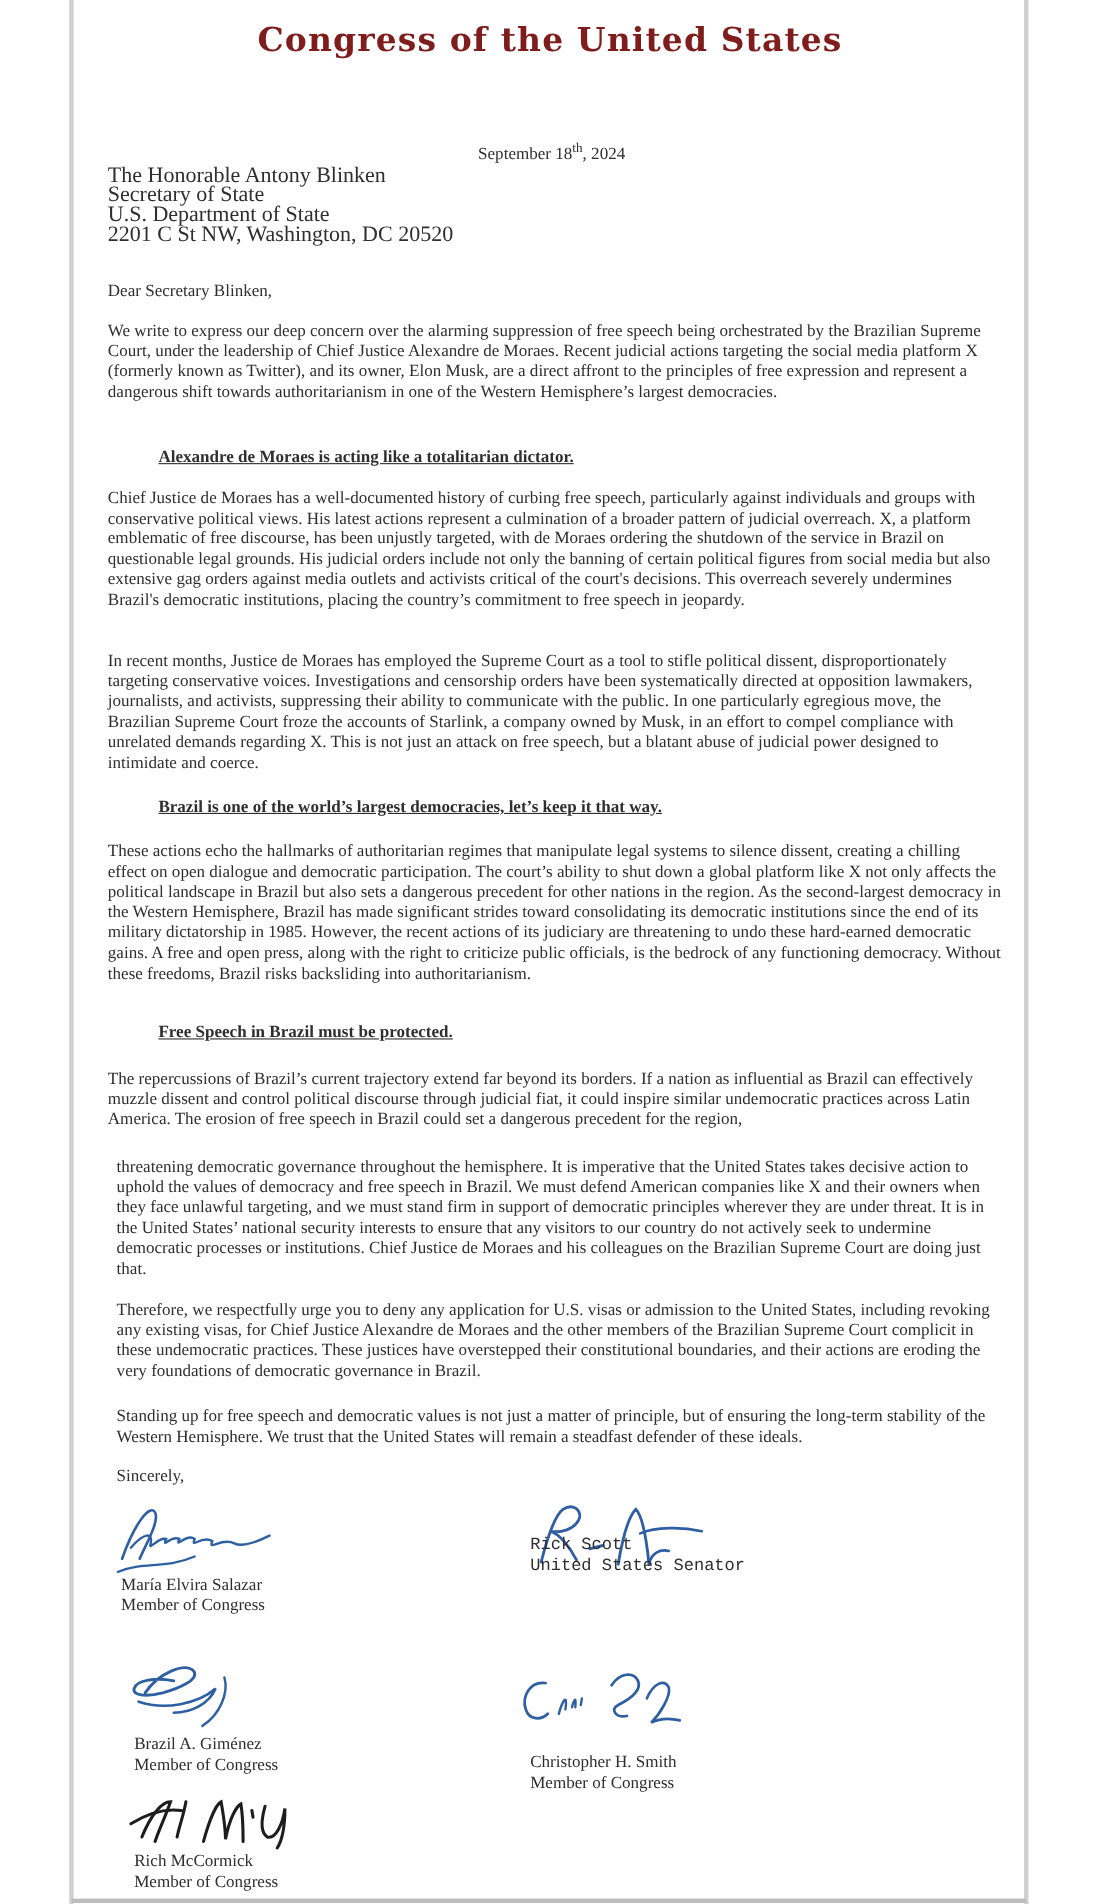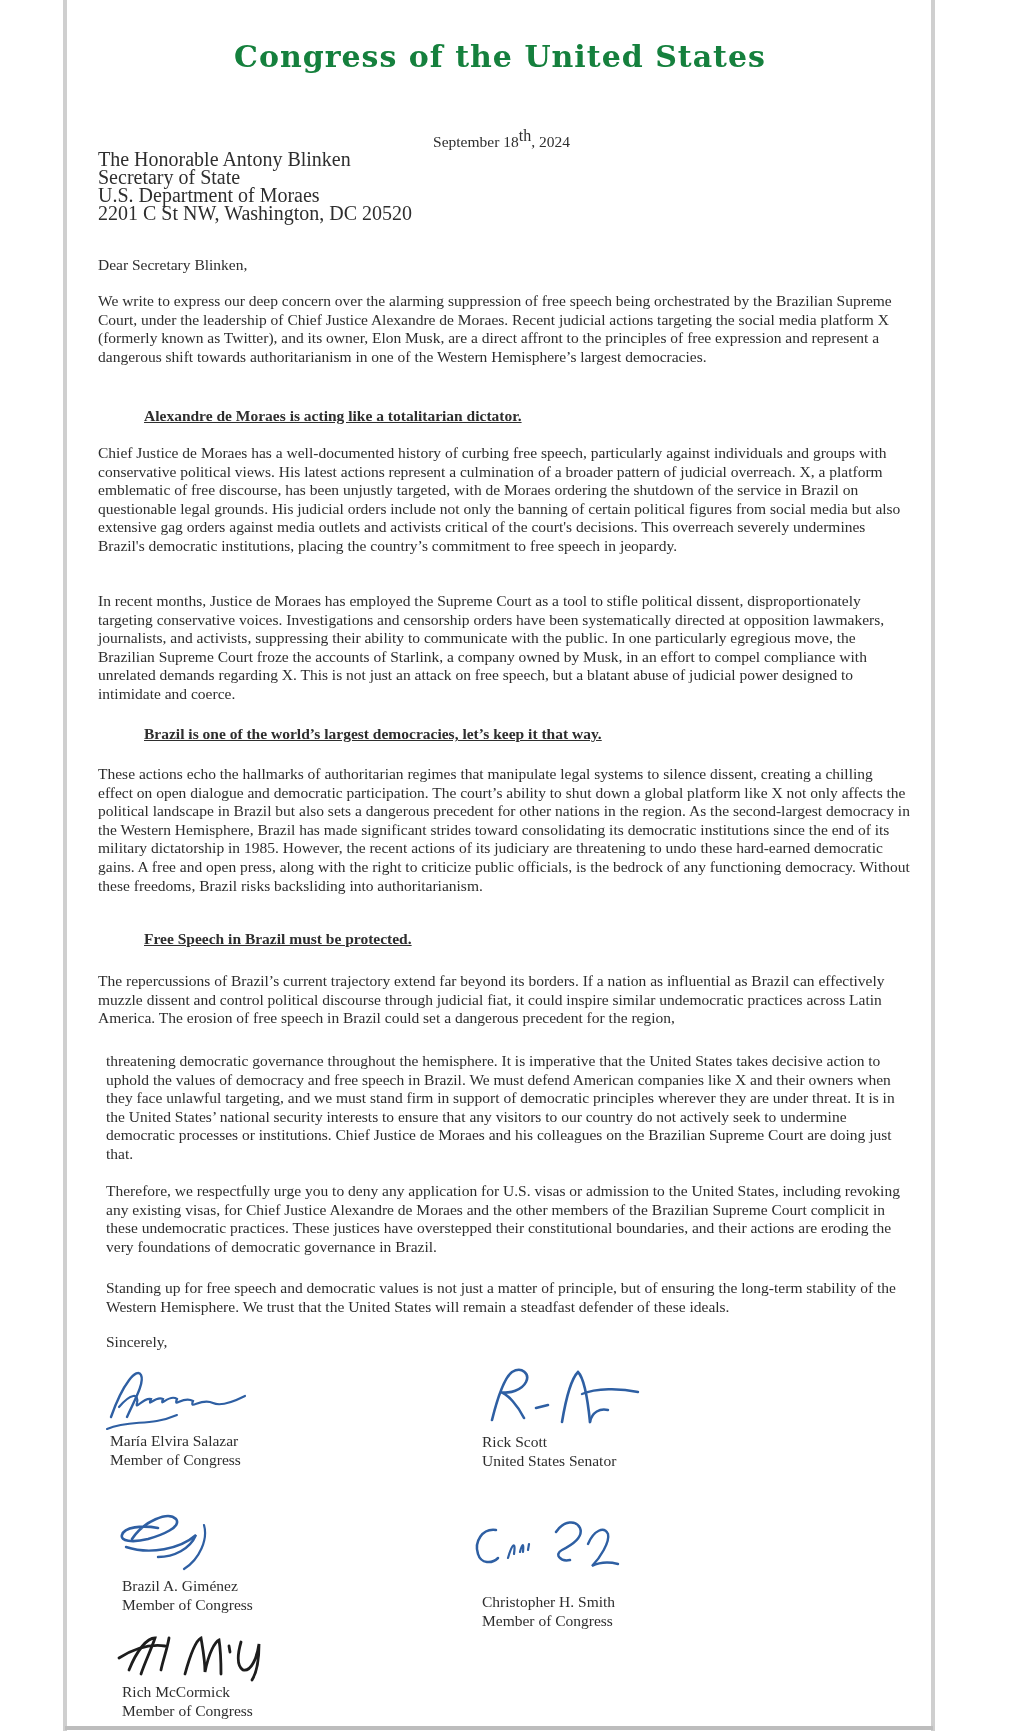--- a/index.html
+++ b/index.html
@@ -5,27 +5,27 @@
   * { margin:0; padding:0; box-sizing:border-box; }
   html,body { width:1010px; height:1731px; background:#ffffff; overflow:hidden; }
   body { font-family:"Liberation Serif", serif; color:#2e2e2e; position:relative; }
 
   .page-edge { position:absolute; top:0; width:4px; height:1731px; background:#cfcfcf; }
   .page-edge.left  { left:63px; }
   .page-edge.right { left:931px; }
   .page-bottom { position:absolute; left:65px; top:1726px; width:868px; height:4px; background:#bdbdbd; }
 
   .letterhead { position:absolute; left:65px; top:20px; width:870px; text-align:center;
-                color:#15803d; font-family:"DejaVu Serif", serif; font-weight:bold;margin-top:20px; }
+                color:#7f1d1d; font-family:"DejaVu Serif", serif; font-weight:bold; }
   .letterhead .org  { font-size:30px; letter-spacing:1px; line-height:34px; }
   .letterhead .city { font-size:21px; letter-spacing:1px; line-height:26px; margin-top:2px; }
 
   .dateline { position:absolute; left:98px; top:127px; width:807px; text-align:center;
               font-size:15.5px; }
-  .dateline sup { font-size:16px; }
+  .dateline sup { font-size:12px; }
 
   .recipient { position:absolute; left:98px; top:150px; font-size:20px; line-height:18px; }
   .salutation { position:absolute; left:98px; top:256px; font-size:15.5px; }
 
   .para { position:absolute; left:98px; width:812px; font-size:15.5px; line-height:18.6px; }
   .head { position:absolute; left:98px; width:812px; font-size:15.5px; line-height:18.6px;
           font-weight:bold; text-decoration:underline;margin-left:46px; }
   .pg2  { left:106px; width:810px; }
 
   .closing { position:absolute; left:106px; top:1333px; font-size:15.5px; }
@@ -43,21 +43,21 @@
 
 <div class="letterhead">
   <div class="org">Congress of the United States</div>
 </div>
 
 <div class="dateline"><span>September 18</span><sup>th</sup><span>, 2024</span></div>
 
 <div class="recipient">
   <div>The Honorable Antony Blinken</div>
   <div>Secretary of State</div>
-  <div>U.S. Department of Moraes</div>
+  <div>U.S. Department of State</div>
   <div>2201 C St NW, Washington, DC 20520</div>
 </div>
 
 <div class="salutation">Dear Secretary Blinken,</div>
 
 <div class="para" style="top:292px">We write to express our deep concern over the alarming suppression of free speech being orchestrated by the Brazilian Supreme Court, under the leadership of Chief Justice Alexandre de Moraes. Recent judicial actions targeting the social media platform X (formerly known as Twitter), and its owner, Elon Musk, are a direct affront to the principles of free expression and represent a dangerous shift towards authoritarianism in one of the Western Hemisphere’s largest democracies.</div>
 <div class="head" style="top:407px">Alexandre de Moraes is acting like a totalitarian dictator.</div>
 <div class="para" style="top:444px">Chief Justice de Moraes has a well-documented history of curbing free speech, particularly against individuals and groups with conservative political views. His latest actions represent a culmination of a broader pattern of judicial overreach. X, a platform emblematic of free discourse, has been unjustly targeted, with de Moraes ordering the shutdown of the service in Brazil on questionable legal grounds. His judicial orders include not only the banning of certain political figures from social media but also extensive gag orders against media outlets and activists critical of the court's decisions. This overreach severely undermines Brazil's democratic institutions, placing the country’s commitment to free speech in jeopardy.</div>
 <div class="para" style="top:592px">In recent months, Justice de Moraes has employed the Supreme Court as a tool to stifle political dissent, disproportionately targeting conservative voices. Investigations and censorship orders have been systematically directed at opposition lawmakers, journalists, and activists, suppressing their ability to communicate with the public. In one particularly egregious move, the Brazilian Supreme Court froze the accounts of Starlink, a company owned by Musk, in an effort to compel compliance with unrelated demands regarding X. This is not just an attack on free speech, but a blatant abuse of judicial power designed to intimidate and coerce.</div>
 <div class="head" style="top:725px">Brazil is one of the world’s largest democracies, let’s keep it that way.</div>
@@ -84,21 +84,21 @@
 
 <div class="sig" style="left:478px; top:1366px;">
   <svg width="180" height="66" viewBox="0 0 180 66" fill="none">
     <path d="M14,54 C20,30 26,12 34,6 C44,0 52,8 48,16 C44,24 32,28 22,26 C30,28 40,40 46,52" stroke="#2e5fa3" stroke-width="2.6" stroke-linecap="round"></path>
     <path d="M58,42 L70,39" stroke="#2e5fa3" stroke-width="2.6" stroke-linecap="round"></path>
     <path d="M84,56 C88,32 94,12 100,6 C106,12 110,36 112,56" stroke="#2e5fa3" stroke-width="2.6" stroke-linecap="round"></path>
     <path d="M104,28 C118,22 142,22 160,26" stroke="#2e5fa3" stroke-width="2.4" stroke-linecap="round"></path>
     <path d="M112,56 C114,46 122,42 130,44" stroke="#2e5fa3" stroke-width="2.4" stroke-linecap="round"></path>
   </svg>
 </div>
-<div class="sig-name" style="left:482px; top:1433px;">
+<div class="sig-name" style="left:482px; top:1395px;font-family:Liberation Mono, monospace;">
   <div>Rick Scott</div>
   <div>United States Senator</div>
 </div>
 
 <div class="sig" style="left:108px; top:1505px;">
   <svg width="145" height="70" viewBox="0 0 145 70" fill="none">
     <path d="M24,34 C36,16 60,6 68,14 C74,22 54,30 40,34 C24,38 12,36 14,30 C16,22 34,20 50,23" stroke="#2e5fa3" stroke-width="2.6" stroke-linecap="round"></path>
     <path d="M18,42 C42,50 72,44 88,30 C82,44 66,52 50,52" stroke="#2e5fa3" stroke-width="2.4" stroke-linecap="round"></path>
     <path d="M96,20 C100,34 92,54 76,64" stroke="#2e5fa3" stroke-width="2.2" stroke-linecap="round"></path>
   </svg>

